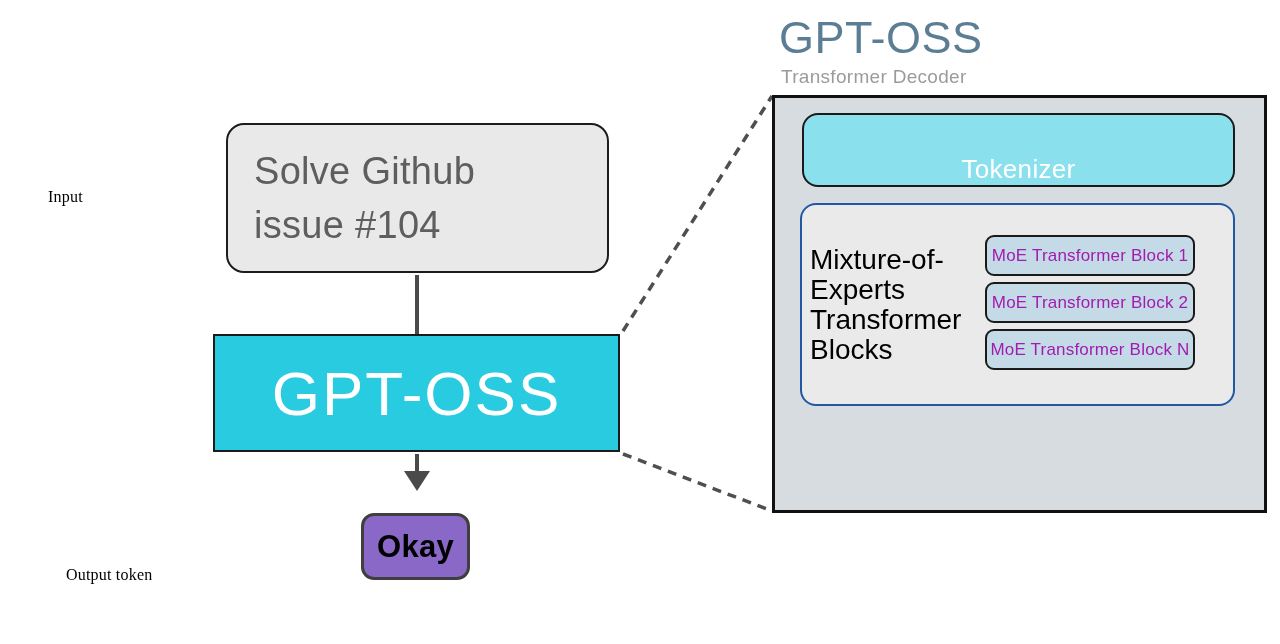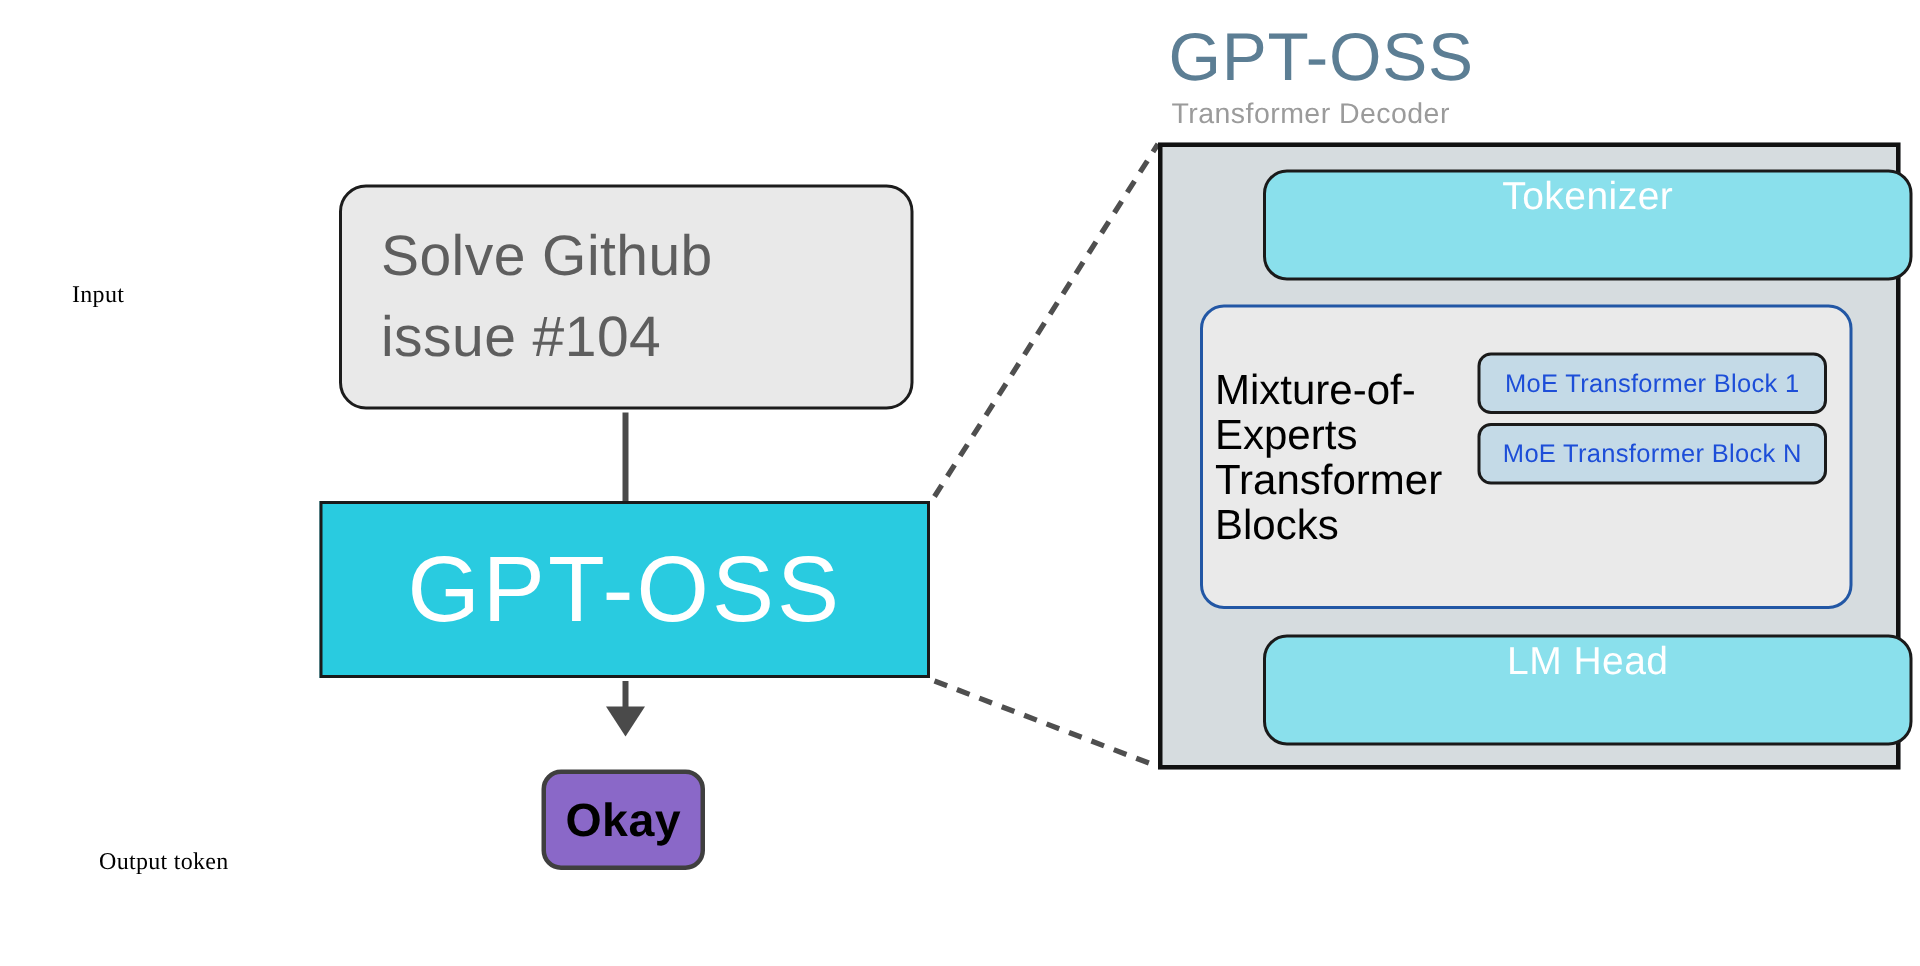--- a/index.html
+++ b/index.html
@@ -103,26 +103,25 @@
 
   .cyan-bar {
     position: absolute;
     left: 27px;
     width: 433px; height: 74px;
     background: var(--light-cyan);
     border: 2px solid #1a1a1a;
     border-radius: 16px;
     box-sizing: border-box;
     display: flex;
-    align-items: flex-start;
+    align-items: flex-end;
     justify-content: center;
     color: #ffffff;
     font-size: 26px;
     letter-spacing: 0.3px;
-    margin-left: 40px;
   }
   .tokenizer-bar { top: 15px; }
   .lmhead-bar    { top: 325px; }
 
   .moe-container {
     position: absolute;
     left: 25px; top: 105px;
     width: 435px; height: 203px;
     background: var(--moe-container-fill);
     border: 2px solid var(--moe-container-border);
@@ -141,30 +140,30 @@
     font-size: 28px;
     line-height: 30px;
     text-align: center;
   }
   .moe-blocks {
     position: absolute;
     left: 183px; top: 30px;
     width: 233px;
   }
   .moe-block {
-    width: 233px; height: 41px;
+    width: 210px; height: 41px;
     margin-bottom: 6px;
     background: var(--moe-block-fill);
     border: 2px solid #1a1a1a;
     border-radius: 9px;
     box-sizing: border-box;
     display: flex;
     align-items: center;
     justify-content: center;
-    color: #1d4ed8;
+    color: #a21caf;
     font-size: 17px;
     letter-spacing: 0.2px;
   }
 
   
   svg.overlay {
     position: absolute; left: 0; top: 0;
     width: 1280px; height: 644px;
     pointer-events: none;
   }
@@ -213,22 +212,20 @@
 
     <div class="moe-container">
       <div class="moe-label">
         <span>Mixture-of-</span>
         <span>Experts</span>
         <span>Transformer</span>
         <span>Blocks</span>
       </div>
       <div class="moe-blocks">
         <div class="moe-block">MoE Transformer Block 1</div>
+        <div class="moe-block">MoE Transformer Block 2</div>
         <div class="moe-block">MoE Transformer Block N</div>
       </div>
     </div>
 
-    <div class="cyan-bar lmhead-bar">
-      <span>LM Head</span>
-    </div>
 
   </div>
 </div>
 
 </body></html>

